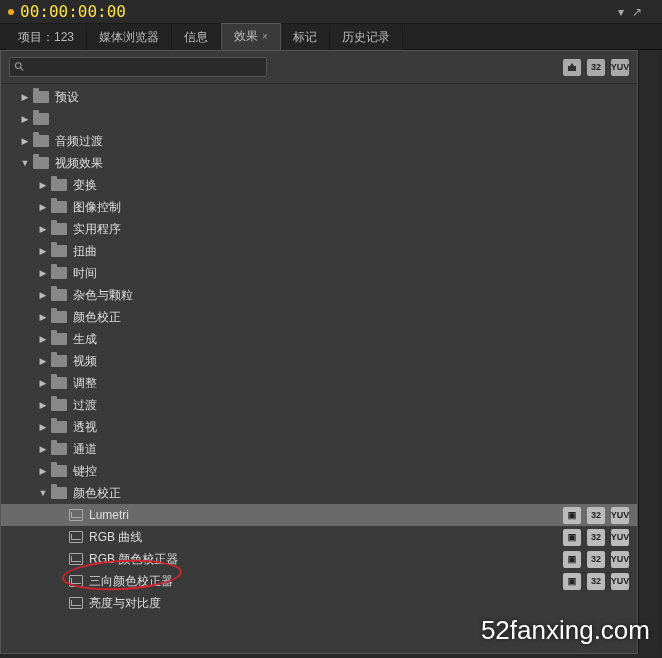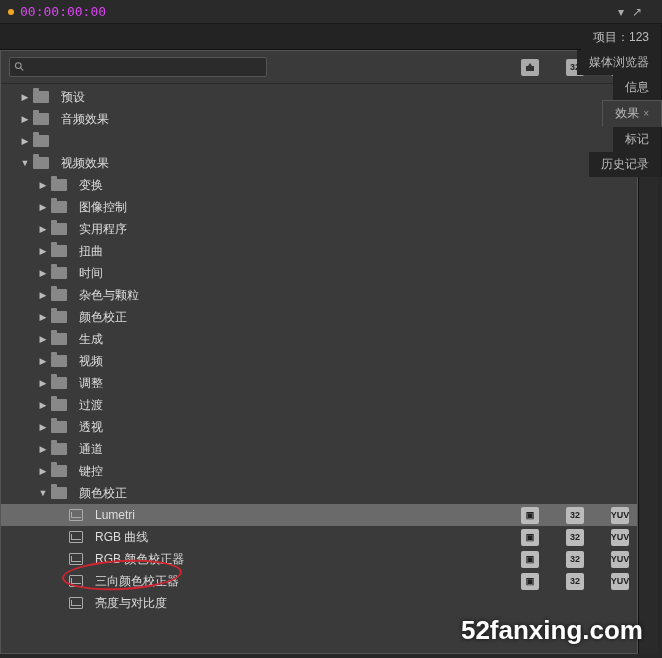--- a/index.html
+++ b/index.html
@@ -21,48 +21,46 @@
     padding: 0 8px;
     border-bottom: 1px solid #1a1a1a;
     justify-content: space-between;
   }
   .timecode {
     display: flex;
     align-items: center;
     gap: 6px;
   }
   .dot { width: 6px; height: 6px; border-radius: 50%; background: #f5a623; }
-  .tc-text { color: #d946ef; font-family: monospace; font-size: 13px; }
+  .tc-text { color: #fde047; font-family: monospace; font-size: 16px; }
   .top-icons { display: flex; gap: 8px; color: #aaa; margin-right: 12px;}
   .top-icons span { cursor: pointer; }
   .tabs {
     display: flex;
     align-items: flex-end;
     background: #232323;
     height: 26px;
     gap: 0;
     border-bottom: 1px solid #111;
     padding-left: 6px;
-    flex-direction: column;
   }
   .tab {
     padding: 4px 12px;
     color: #bbb;
     cursor: pointer;
     border-right: 1px solid #1a1a1a;
     font-size: 12px;
     position: relative;
     top: 1px;
     background: #232323;
   }
   .tab.active {
     background: #3a3a3a;
     border: 1px solid #555;
     border-bottom: 1px solid #3a3a3a;
-    margin-left: 8px;
   }
   .tab-close { margin-left: 4px; font-size: 10px; color: #999; }
   .main-wrap { display: flex; }
   .panel {
     background: #3a3a3a;
     border: 1px solid #555;
     width: 638px;
     height: 604px;
     overflow: hidden;
   }
@@ -91,21 +89,20 @@
     color: #222;
     font-size: 9px;
     font-weight: bold;
     padding: 1px 2px;
     border-radius: 2px;
     width: 18px;
     height: 17px;
     display: inline-flex;
     align-items: center;
     justify-content: center;
-    margin-left: 21px;
   }
   .badge.fx { background: #aaa; }
   .tree {
     padding: 2px 0;
     overflow-y: auto;
     height: calc(100% - 36px);
   }
   .row {
     display: flex;
     align-items: center;
@@ -145,21 +142,21 @@
     border-radius: 1px;
   }
   .effect-icon::after {
     content: "";
     position: absolute;
     top: 2px; left: 1px;
     width: 9px; height: 5px;
     border-left: 1px solid #aaa;
     border-bottom: 1px solid #aaa;
   }
-  .label { flex: 1; color: #ddd; margin-left: 6px; }
+  .label { flex: 1; color: #ddd; }
   .row-badges { display: flex; gap: 6px; }
   .row-badges .badge { background: #bbb; color: #222; }
   .rs-panel {
     width: 20px;
     background: #2a2a2a;
     border-left: 1px solid #111;
     height: 604px;
   }
   .circle-annot {
     position: absolute;
@@ -167,25 +164,25 @@
     border-radius: 50%;
     width: 120px;
     height: 30px;
     left: 62px;
     top: 560px;
     pointer-events: none;
     transform: rotate(-3deg);
   }
   .watermark {
     position: absolute;
-    right: 19px;
+    right: 12px;
     bottom: 12px;
     color: #fff;
     font-size: 26px;
-    font-weight: 700;
+    font-weight: 400;
     text-shadow: 0 0 4px rgba(0,0,0,0.8);
     font-family: Arial, sans-serif;
     pointer-events: none;
   }
 </style>
 </head>
 <body>
 
 <div class="topbar">
   <div class="timecode">
@@ -232,26 +229,26 @@
     <div class="row">
           <span class="indent"></span>
           <span class="arrow">▶</span>
           <span class="folder-icon"></span>
           <span class="label">预设</span>
         </div>
     <div class="row">
           <span class="indent"></span>
           <span class="arrow">▶</span>
           <span class="folder-icon"></span>
-          <span class="label">音频效果</span>
-        </div>
-    <div class="row">
-          <span class="indent"></span>
-          <span class="arrow">▶</span>
-          <span class="folder-icon"></span>
+        </div>
+    <div class="row">
+          <span class="indent"></span>
+          <span class="arrow">▶</span>
+          <span class="folder-icon"></span>
+          <span class="label">音频过渡</span>
         </div>
     <div class="row">
           <span class="indent"></span>
           <span class="arrow">▼</span>
           <span class="folder-icon"></span>
           <span class="label">视频效果</span>
         </div>
 
     <div class="row">
           <span class="indent"></span>

